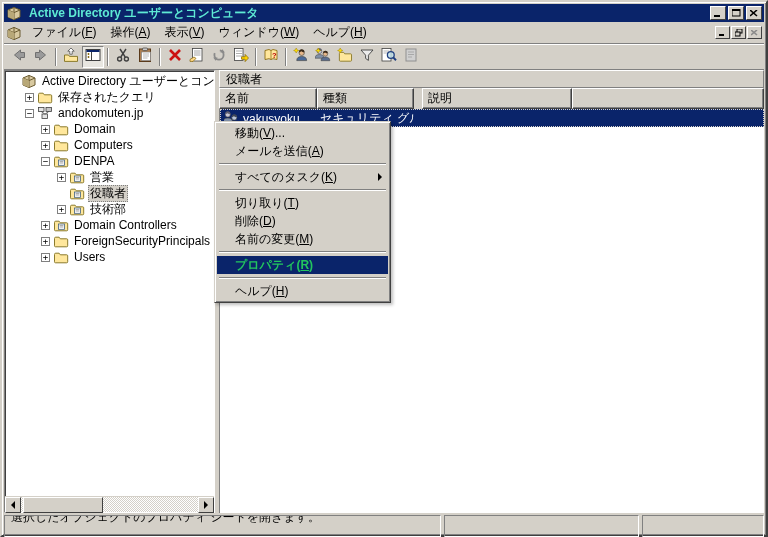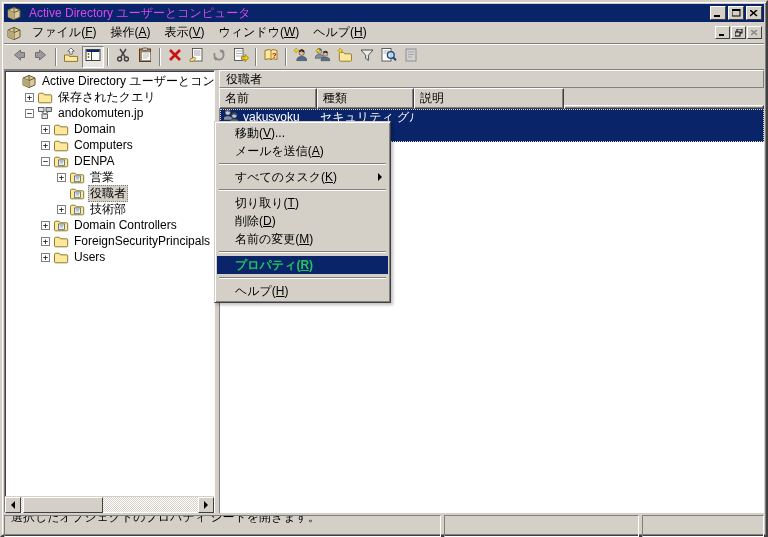--- a/index.html
+++ b/index.html
@@ -5,21 +5,21 @@
   * { margin:0; padding:0; box-sizing:border-box; }
   html,body { width:768px; height:537px; overflow:hidden; }
   body { font-family:"Liberation Sans","DejaVu Sans",sans-serif; font-size:12px; color:#000; }
   .window { position:absolute; inset:0; background:#d4d0c8;
     border:2px solid; border-color:#d4d0c8 #404040 #404040 #d4d0c8;
     box-shadow: inset 1px 1px 0 #ffffff, inset -1px -1px 0 #808080;
     display:flex; flex-direction:column; padding:2px; }
 
   
   .titlebar { height:18px; background:#0a246a; display:flex; align-items:center; padding:0 2px; flex:0 0 18px; }
-  .titlebar .ttl { color:#d946ef; font-weight:normal; font-size:12px; margin-left:4px; flex:1; white-space:nowrap; overflow:hidden; }
+  .titlebar .ttl { color:#5eead4; font-weight:bold; font-size:12px; margin-left:4px; flex:1; white-space:nowrap; overflow:hidden; }
   .capbtn { width:16px; height:14px; background:#d4d0c8; border:1px solid; border-color:#fff #404040 #404040 #fff;
     display:flex; align-items:center; justify-content:center; margin-left:2px; font-size:9px; line-height:1; font-family:"DejaVu Sans Mono",monospace; }
   .capbtn svg { display:block; }
 
   
   .menubar { height:22px; display:flex; align-items:center; padding:5px 2px; flex:0 0 22px;
     border-bottom:1px solid #808080; box-shadow:0 1px 0 #ffffff; }
   .menubar .mitem { padding:2px 7px; white-space:nowrap; }
   .menubar .spacer { flex:1; }
   .mdibtn { width:15px; height:13px; background:#d4d0c8; border:1px solid; border-color:#fff #404040 #404040 #fff;
@@ -56,25 +56,25 @@
   .tri { width:0; height:0; border:4px solid transparent; }
   .tri.left { border-right-color:#000; border-left-width:0; }
   .tri.right { border-left-color:#000; border-right-width:0; }
 
   .splitter { width:4px; flex:0 0 4px; background:#d4d0c8; }
 
   .rightpane { flex:1 1 auto; display:flex; flex-direction:column; overflow:hidden; }
   .descbar { height:18px; flex:0 0 18px; background:#d4d0c8; display:flex; align-items:center; padding:0 6px;
     border:1px solid; border-color:#fff #808080 #808080 #fff; }
   .descbar .cnt { margin-left:22px; }
-  .listhdr { height:26px; flex:0 0 17px; background:#d4d0c8; display:flex;align-items:flex-end; }
+  .listhdr { height:26px; flex:0 0 17px; background:#d4d0c8; display:flex; }
   .hcol { border:1px solid; border-color:#fff #404040 #404040 #fff; box-shadow:inset -1px -1px 0 #808080;
     padding:1px 5px; font-size:12px; white-space:nowrap; overflow:hidden; }
   .listbody { flex:1 1 auto; background:#fff; border-left:1px solid #808080; position:relative; overflow:hidden; }
-  .lrow { height:33px; display:flex; align-items:flex-start; }
+  .lrow { height:18px; display:flex; align-items:flex-end; }
   .lrow.sel { background:#0a246a; color:#fff; outline:1px dotted #d4d0c8; outline-offset:-1px; }
   .lcell { white-space:nowrap; overflow:hidden; display:flex; align-items:center; padding-left:2px; }
   .licon { width:16px; height:16px; flex:0 0 16px; margin:0 3px 0 2px; }
 
   
   .ctxmenu { position:absolute; left:212px; top:119px; width:177px; background:#d4d0c8;
     border:1px solid; border-color:#d4d0c8 #404040 #404040 #d4d0c8;
     box-shadow: inset 1px 1px 0 #fff, inset -1px -1px 0 #808080, 2px 2px 3px rgba(0,0,0,.25);
     padding:2px; z-index:50; }
   .citem { height:18px; display:flex; align-items:center; padding:0 16px 0 18px; white-space:nowrap; position:relative; }
@@ -447,21 +447,21 @@
       </div>
     </div>
     <div class="splitter"></div>
     <div class="rightpane">
       <div class="descbar">
         <span>役職者</span>
       </div>
       <div class="listhdr" id="listhdr">
           <div class="hcol" style="width: 98px;">名前</div>
           <div class="hcol" style="width: 97px;">種類</div>
-          <div class="hcol" style="width: 150px;">説明</div>
+          <div class="hcol" style="width: 150px; margin-left: 8px;">説明</div>
           <div class="hcol" style="flex: 1 1 0%;"></div>
         </div>
       <div class="listbody" id="listbody">
           <div class="lrow sel">
             <div class="lcell" style="width: 98px;">
               <span class="licon"><svg width="16" height="16" viewBox="0 0 16 16">
                   <g transform="translate(-3,-1) scale(.85)">
                     <circle cx="8" cy="5.3" r="3" fill="#c8c8d8" stroke="#404040" stroke-width=".7"></circle>
                     <path d="M5 4.5 a3 3 0 0 1 6 0 l-1 .6 -2.5-1.4 -2 1.2 z" fill="#606070"></path>
                     <path d="M2.5 14 q0-4.6 5.5-4.6 t5.5 4.6 z" fill="#8090a8" stroke="#404040" stroke-width=".7"></path>

